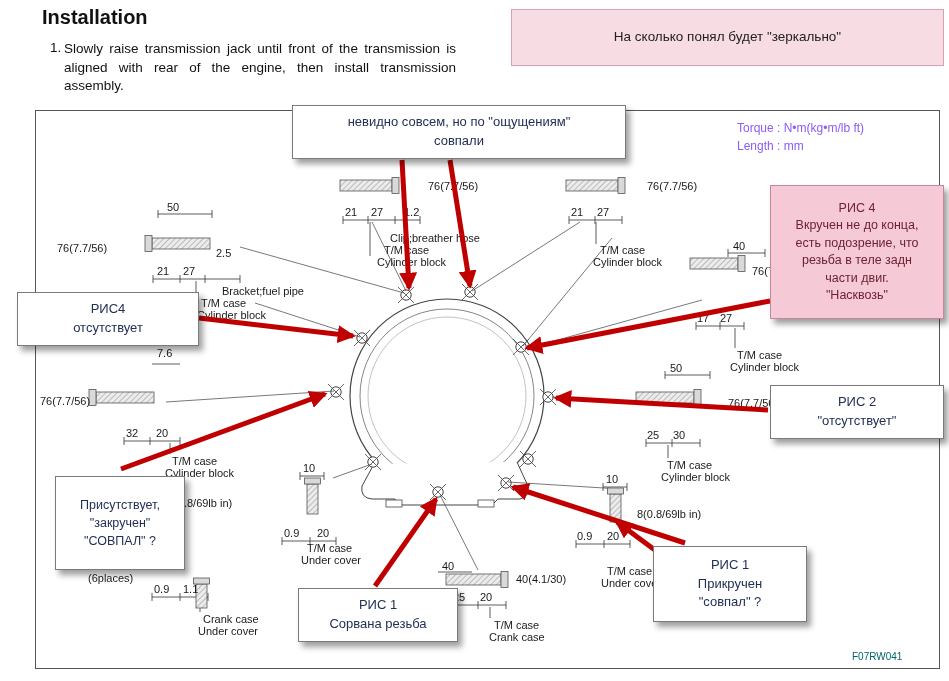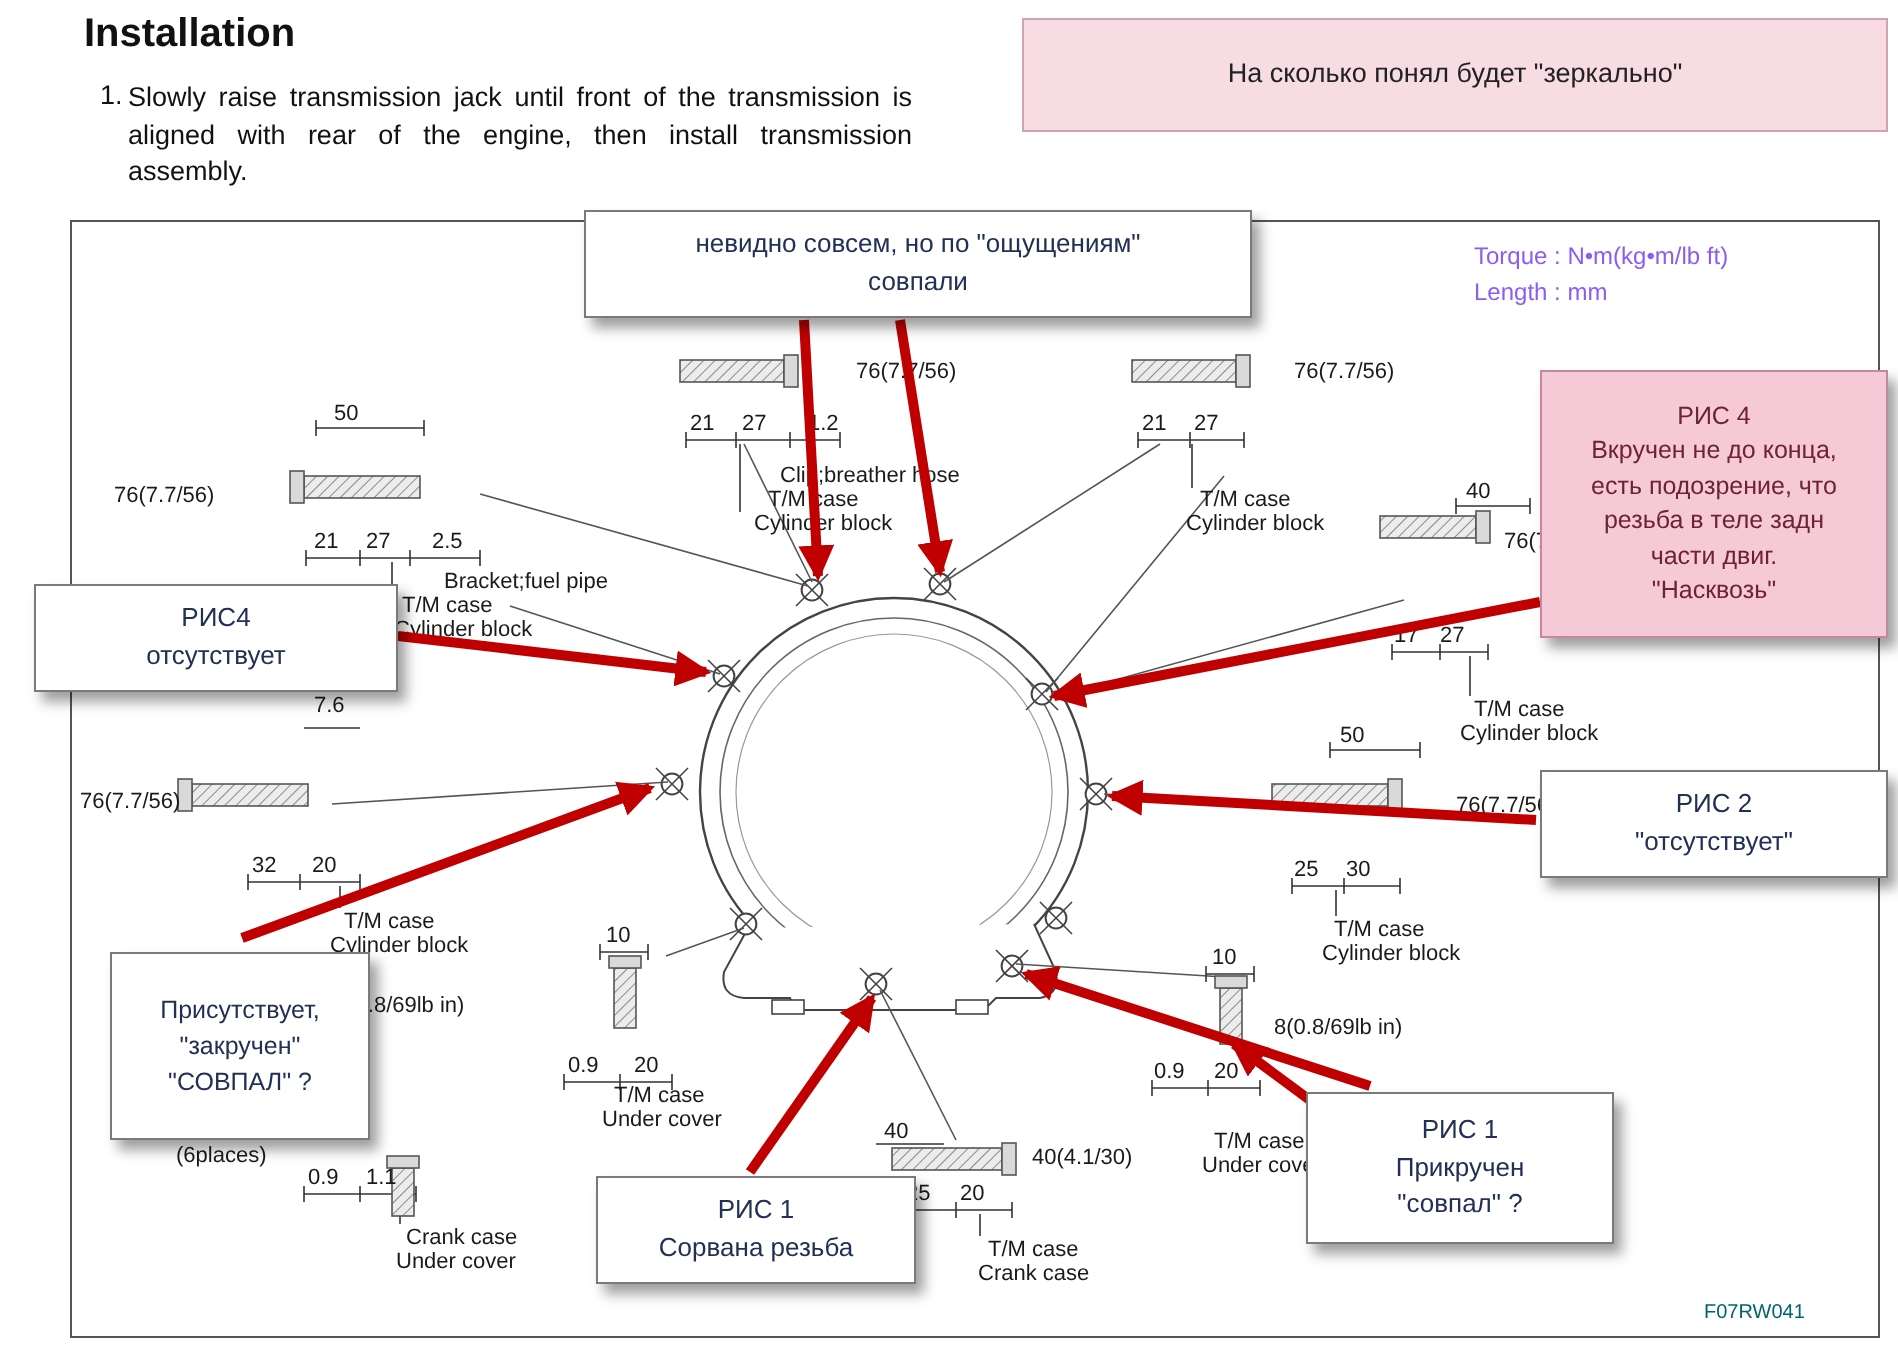--- a/index.html
+++ b/index.html
@@ -164,21 +164,21 @@
       <rect x="607.5" y="488" width="16" height="6" fill="#d9d9d9"></rect>
     <rect x="196" y="584" width="11" height="24" fill="url(#hatch)"></rect>
       <rect x="193.5" y="578" width="16" height="6" fill="#d9d9d9"></rect>
   </g>
 </svg>
 
 <div class="t" style="left:167px;top:202px">50</div>
 <div class="t" style="left:57px;top:243px">76(7.7/56)</div>
 <div class="t" style="left:157px;top:266px">21</div>
 <div class="t" style="left:183px;top:266px">27</div>
-<div class="t" style="left:216px;top:266px">2.5</div>
+<div class="t" style="left:216px;top:248px">2.5</div>
 <div class="t" style="left:222px;top:286px">Bracket;fuel pipe</div>
 <div class="t" style="left:201px;top:298px">T/M case</div>
 <div class="t" style="left:197px;top:310px">Cylinder block</div>
 
 <div class="t" style="left:428px;top:181px">76(7.7/56)</div>
 <div class="t" style="left:345px;top:207px">21</div>
 <div class="t" style="left:371px;top:207px">27</div>
 <div class="t" style="left:404px;top:207px">1.2</div>
 <div class="t" style="left:390px;top:233px">Clip;breather hose</div>
 <div class="t" style="left:384px;top:245px">T/M case</div>

